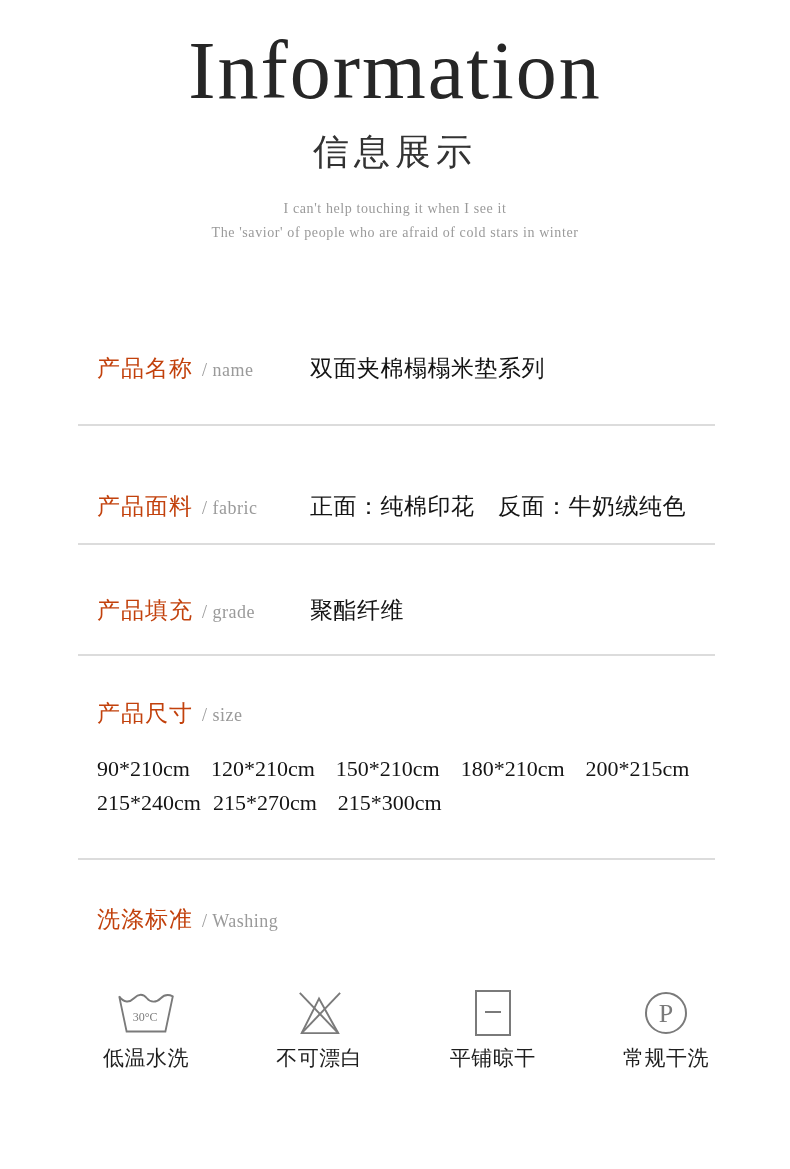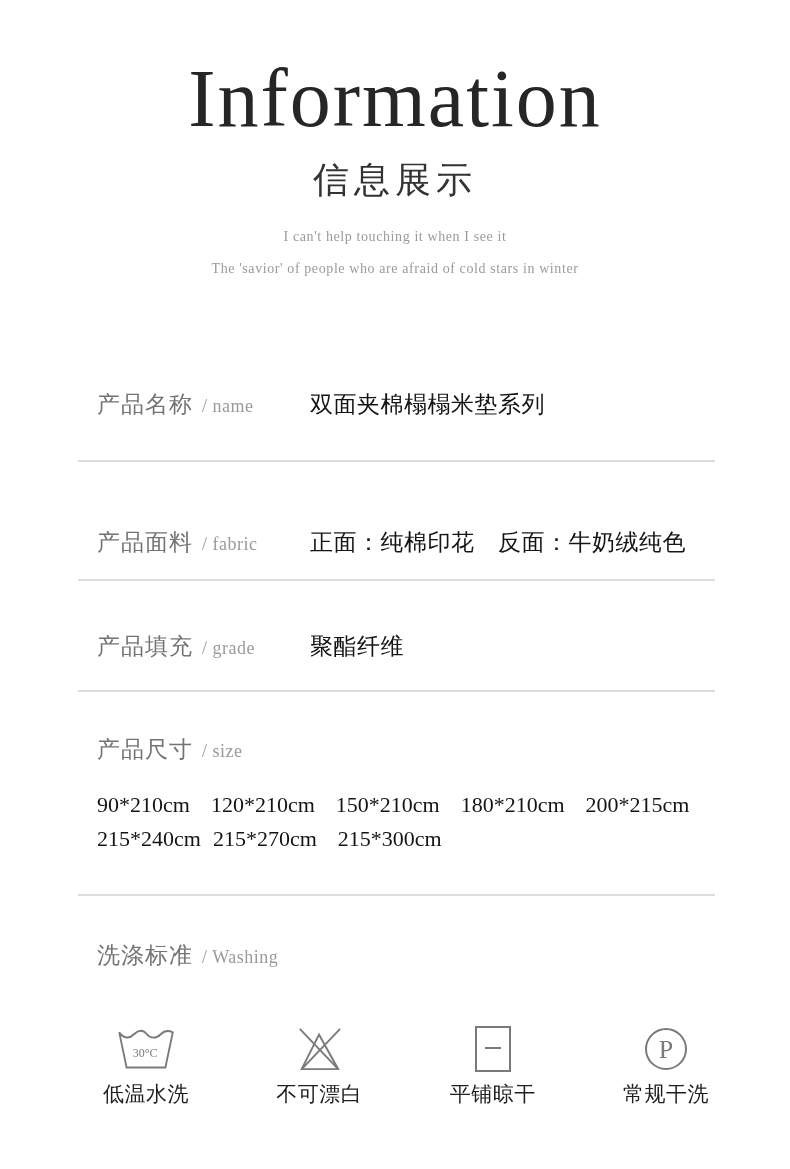--- a/index.html
+++ b/index.html
@@ -7,47 +7,47 @@
     width: 790px;
     height: 1169px;
     background: #ffffff;
     font-family: "Liberation Serif", "DejaVu Serif", serif;
     color: #1f1f1f;
     overflow: hidden;
   }
   .page { width: 790px; height: 1169px; position: relative; }
 
   
-  .header { text-align: center; padding-top: 56px; }
+  .header { text-align: center; padding-top: 28px; }
   .title {
     font-size: 82px;
     line-height: 1.05;
     font-weight: 400;
     color: #262626;
     letter-spacing: 2px;
     margin: 0;
   }
   .subtitle {
     font-size: 36px;
     font-weight: 400;
     color: #333333;
     letter-spacing: 5px;
     margin: 14px 0 16px 0;
   }
   .tagline { margin: 0; color: #9a9a9a; font-size: 14px; letter-spacing: 0.6px; }
   .tagline.first { margin-top: 24px; }
-  .tagline.second { margin-top: 16px; }
+  .tagline.second { margin-top: 8px; }
   .info-row {
     padding-left: 97px;
     display: flex;
     align-items: baseline;
     white-space: pre;
   }
   .row-label { width: 213px; flex: 0 0 213px; display: flex; align-items: baseline; }
-  .label-cn { font-size: 23px; color: #737373; letter-spacing: 1px; }
+  .label-cn { font-size: 23px; color: #c2410c; letter-spacing: 1px; }
   .label-en { font-size: 18px; color: #9a9a9a; margin-left: 9px; letter-spacing: 0.5px; }
   .row-value { font-size: 23px; color: #141414; letter-spacing: 0.5px; }
 
   .row-name   { margin-top: 112px; }
   .row-fabric { margin-top: 65px; }
   .row-grade  { margin-top: 50px; }
 
   .divider {
     height: 2px;
     background: #dcdcdc;

